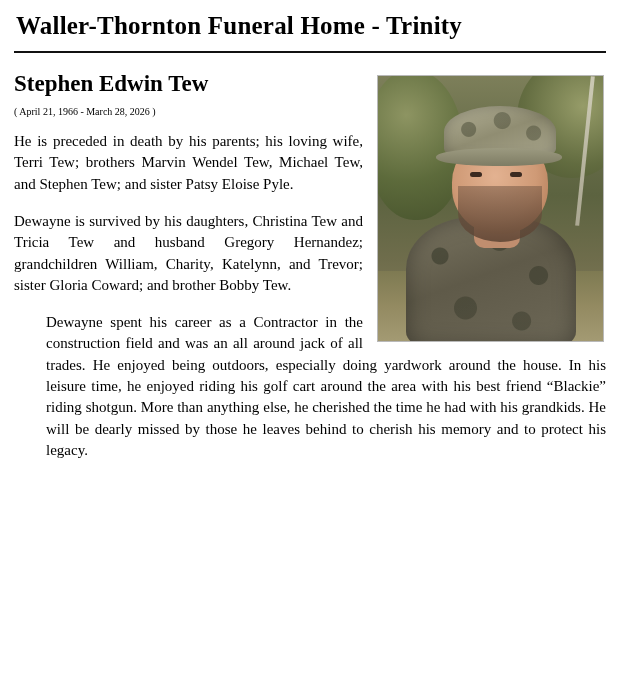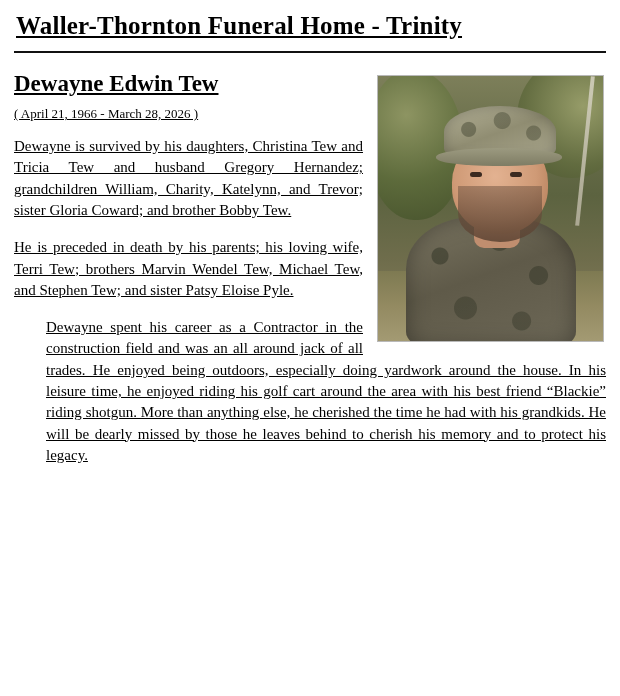--- a/index.html
+++ b/index.html
@@ -13,21 +13,20 @@
     font-family: "Liberation Serif", serif;
     color: #000000;
     overflow: hidden;
   }
   .page {
     position: relative;
     width: 620px;
     height: 696px;
     box-sizing: border-box;
     padding: 0 14px;
-    text-decoration: underline;
   }
   .site-header {
     font-family: "Liberation Serif", serif;
     font-weight: bold;
     font-size: 25px;
     letter-spacing: 0.2px;
     padding: 12px 2px 8px 2px;
     line-height: 1.15;
   }
   .header-rule {
@@ -157,21 +156,21 @@
     border-radius: 50% 50% 40% 40%;
     z-index: -1;
   }
   .deceased-name {
     font-size: 23px;
     line-height: 1.1;
     margin: 0 0 10px 0;
     font-family: "Liberation Serif", serif;
   }
   .dates {
-    font-size: 13px;
+    font-size: 10px;
     margin: 0 0 14px 0;
   }
   .obit p {
     margin: 0 0 16px 0;
     font-size: 15px;
     line-height: 1.42;
     text-align: justify;
     text-justify: inter-word;
   }
   .obit p:last-child { margin-bottom: 0; margin-left: 32px; }
@@ -196,23 +195,23 @@
       <div class="ph-neck"></div>
       <div class="ph-hair"></div>
       <div class="ph-face"></div>
       <div class="ph-beard"></div>
       <div class="ph-eye-l"></div>
       <div class="ph-eye-r"></div>
       <div class="ph-hat"></div>
       <div class="ph-brim"></div>
     </div>
 
-    <h1 class="deceased-name">Dewayne Edwin Tew</h1>
+    <h1 class="deceased-name">Stephen Edwin Tew</h1>
     <div class="dates">( April 21, 1966 - March 28, 2026 )</div>
 
     <div class="obit">
+      <p>He is preceded in death by his parents; his loving wife, Terri Tew; brothers Marvin Wendel Tew, Michael Tew, and Stephen Tew; and sister Patsy Eloise Pyle.</p>
       <p>Dewayne is survived by his daughters, Christina Tew and Tricia Tew and husband Gregory Hernandez; grandchildren William, Charity, Katelynn, and Trevor; sister Gloria Coward; and brother Bobby Tew.</p>
-      <p>He is preceded in death by his parents; his loving wife, Terri Tew; brothers Marvin Wendel Tew, Michael Tew, and Stephen Tew; and sister Patsy Eloise Pyle.</p>
       <p>Dewayne spent his career as a Contractor in the construction field and was an all around jack of all trades.   He enjoyed being outdoors, especially doing yardwork around the house.   In his leisure time, he enjoyed riding his golf cart around the area with his best friend “Blackie” riding shotgun.  More than anything else, he cherished the time he had with his grandkids.  He will be dearly  missed by those he leaves behind to cherish his memory and to protect his legacy.</p>
     </div>
 
   </div>
 </div>
 
 </body></html>

